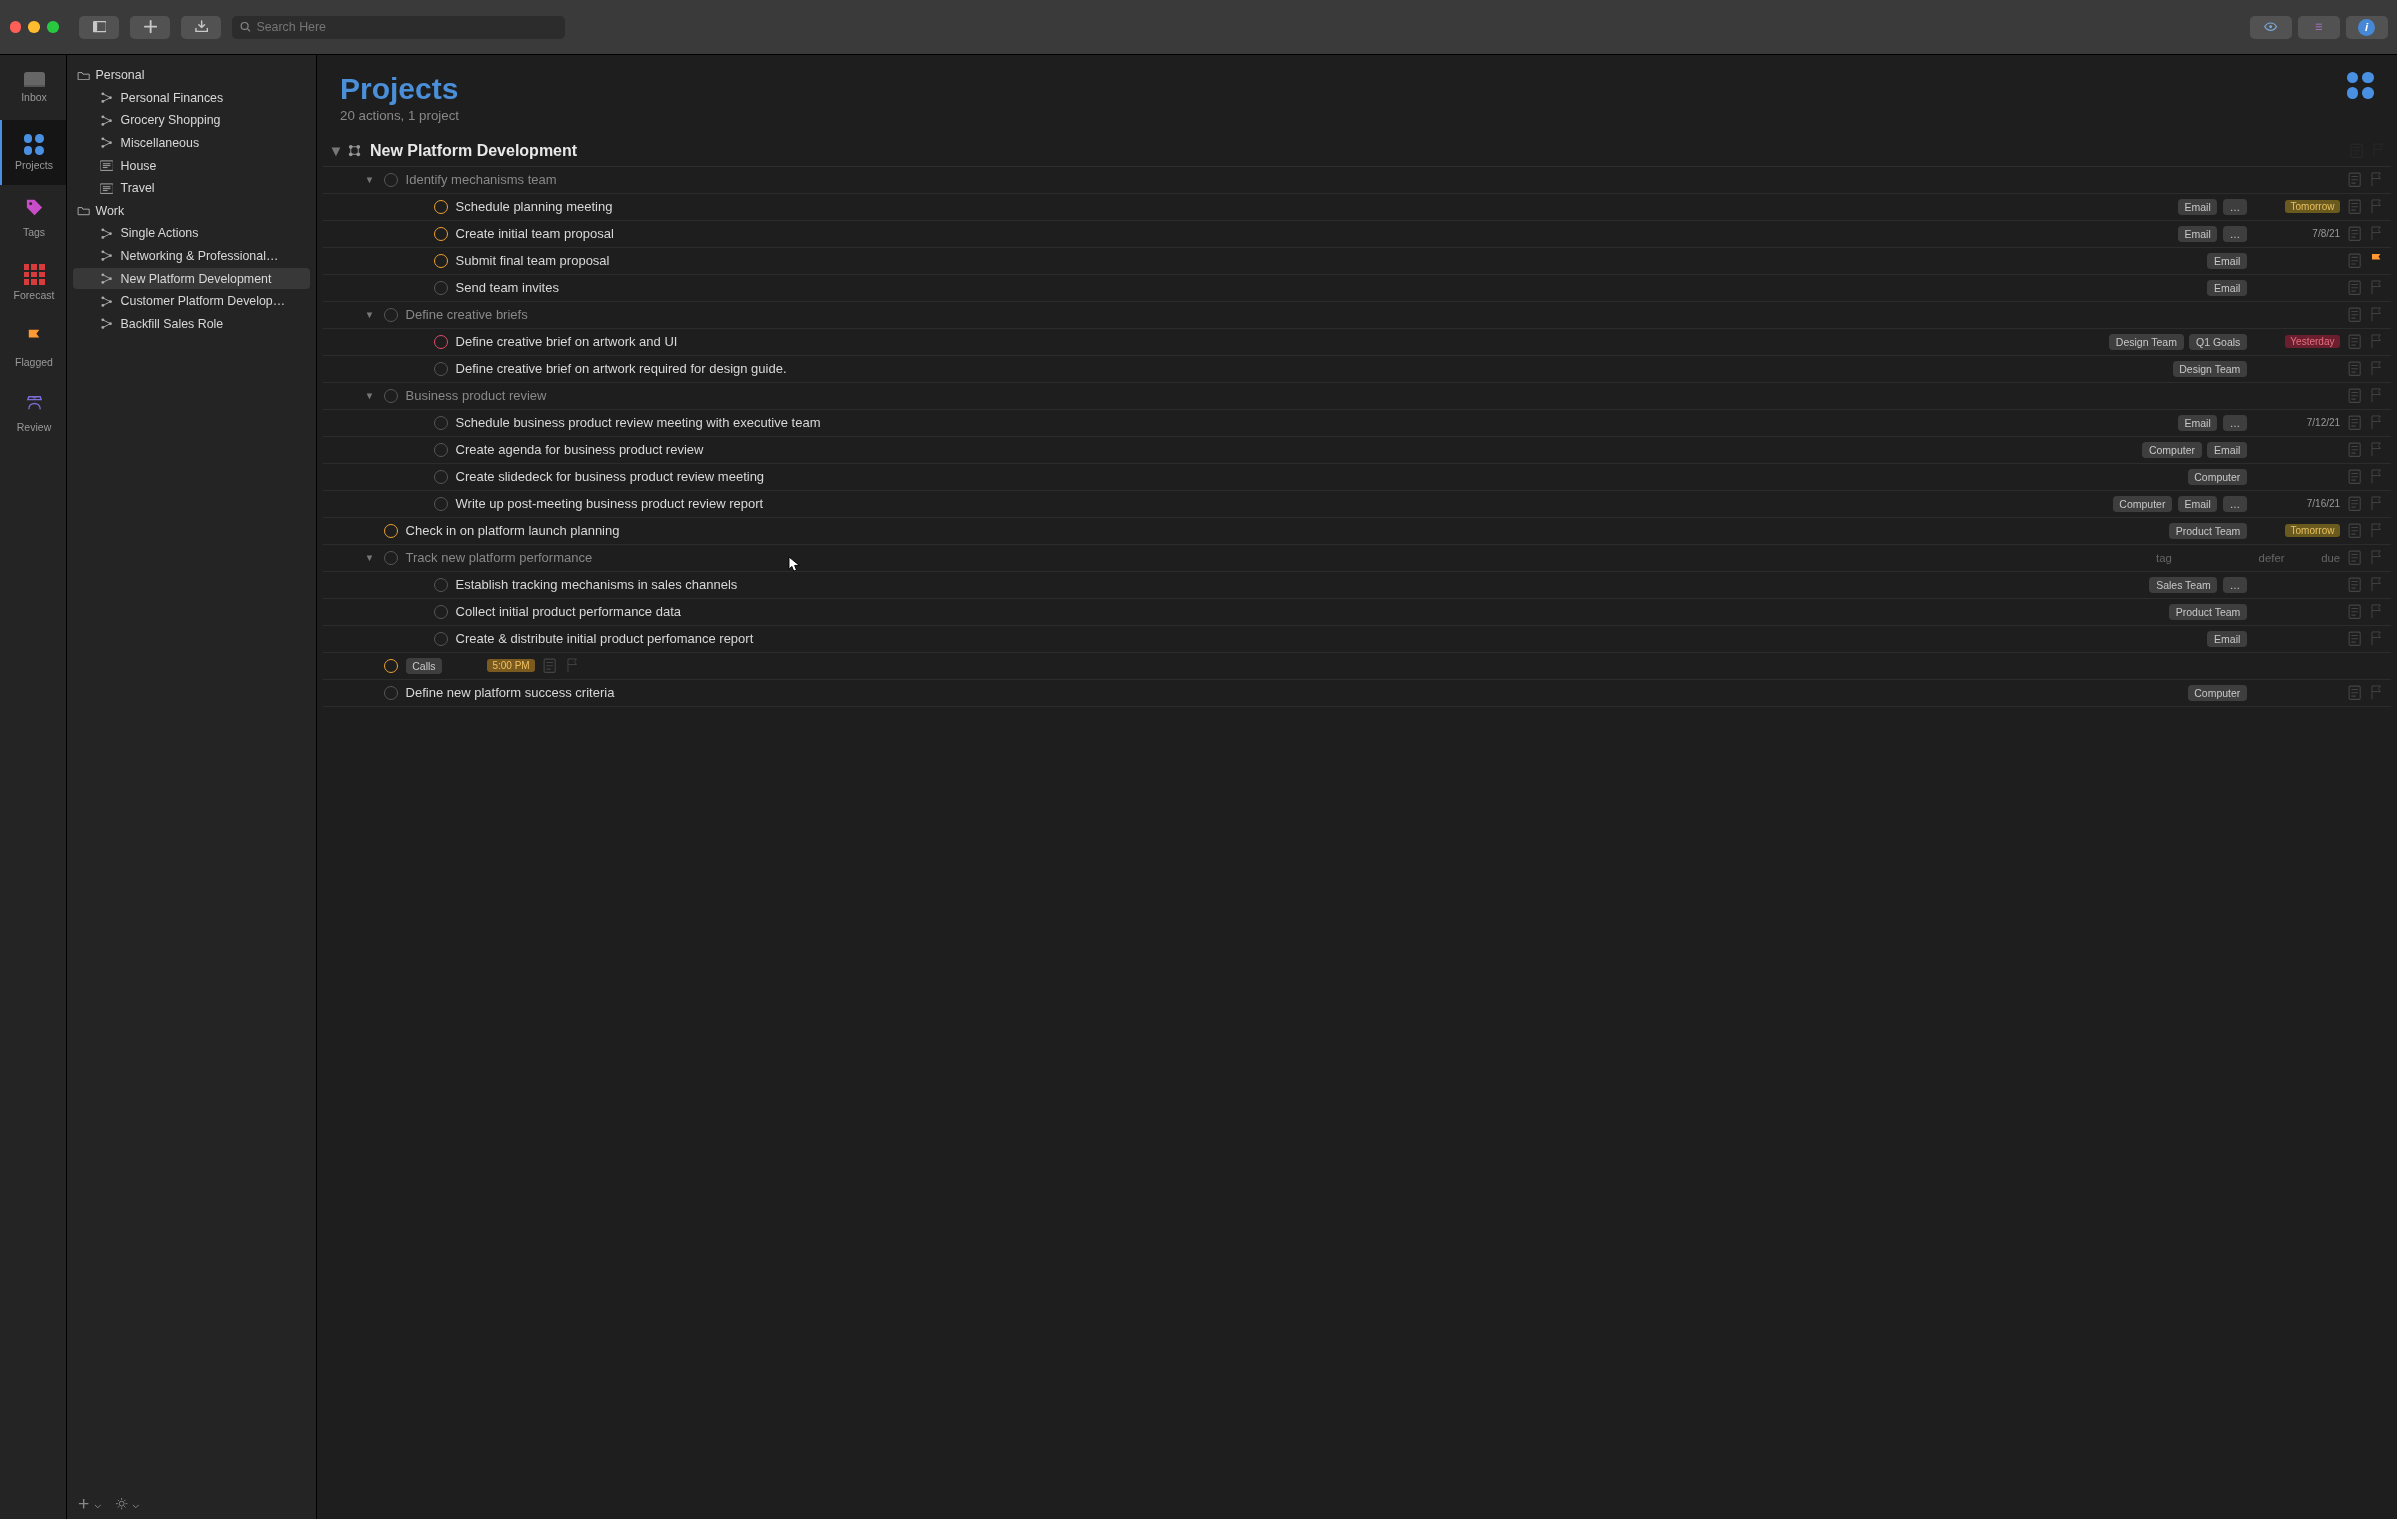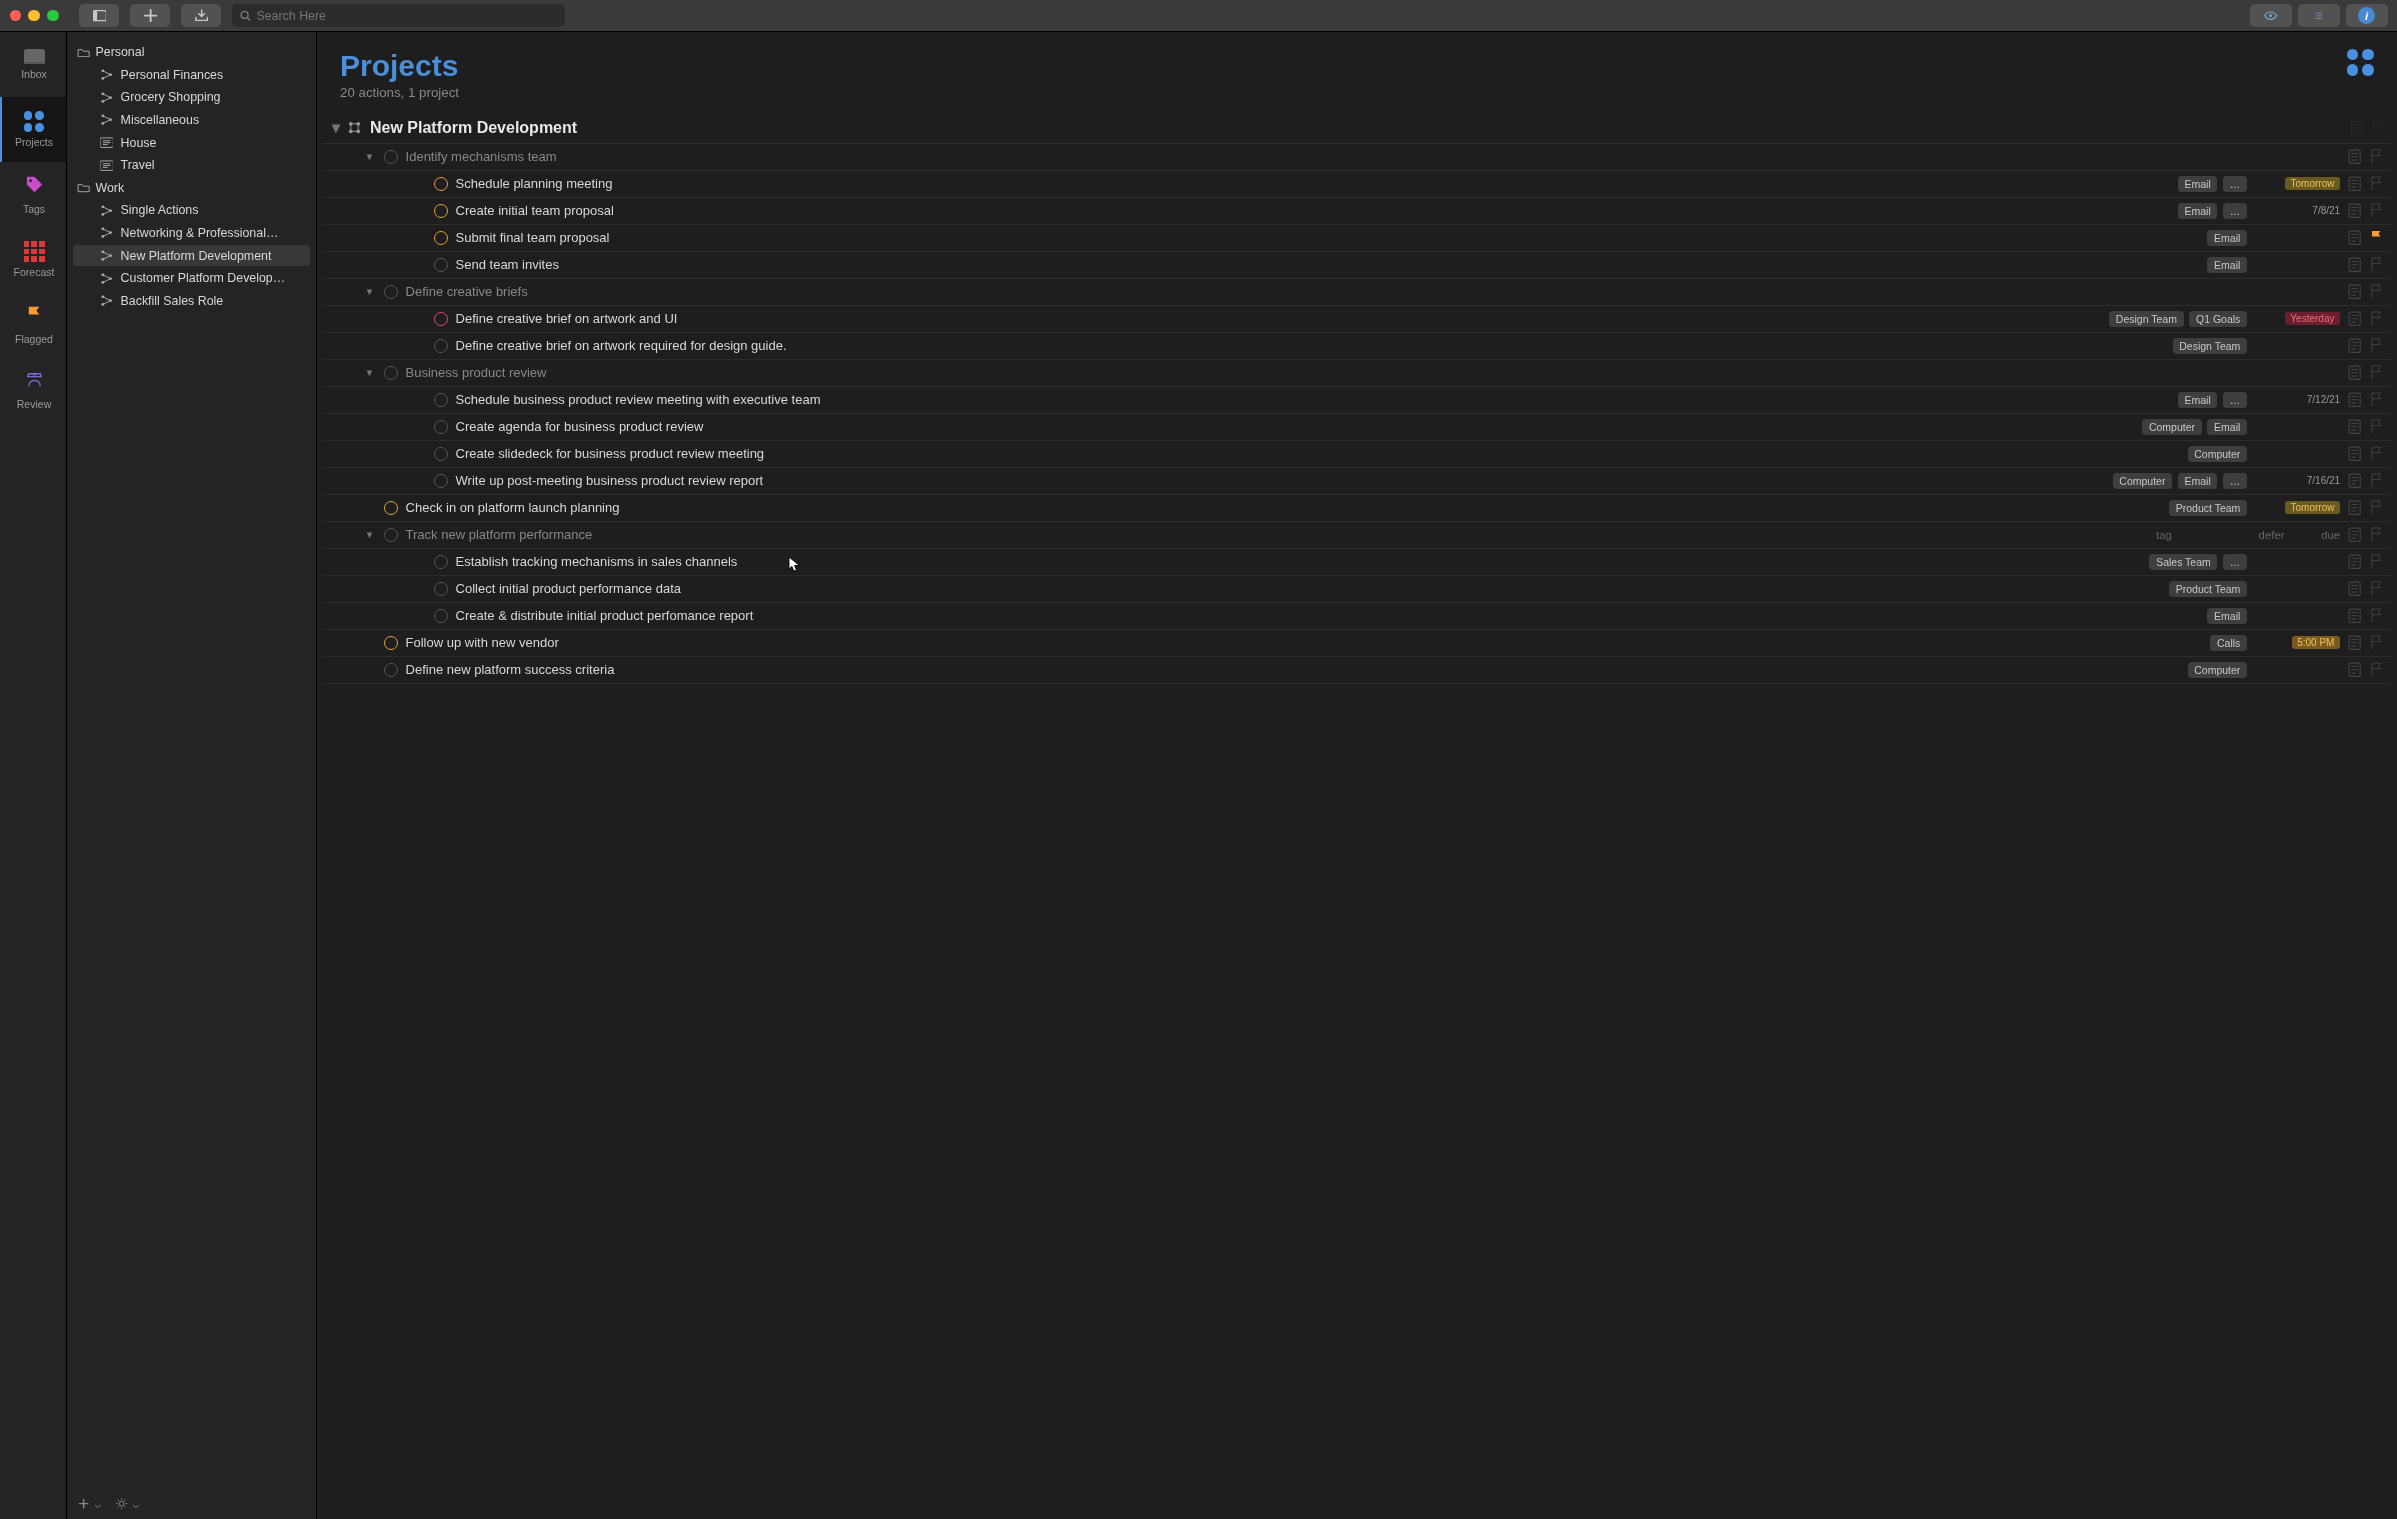--- a/index.html
+++ b/index.html
@@ -1,21 +1,21 @@
 <!DOCTYPE html>
 <html style="font-size:15px"><head>
 <meta charset="utf-8">
 <style>
 * { margin: 0; padding: 0; box-sizing: border-box; font-family: -apple-system, BlinkMacSystemFont, "Segoe UI", sans-serif; }
 body {
   background: #1e1e1e; color: #a8a8a8; height: 100vh; overflow: hidden;
   display: flex; flex-direction: column;
 }
 .titlebar {
-  height: 32px; background: #3a3a3a; display: flex; align-items: center;
+  height: 55px; background: #3a3a3a; display: flex; align-items: center;
   padding: 0 9.5px; border-bottom: 1px solid #000; gap: 11px;
 }
 .traffic-lights { display: flex; gap: 7.6px; margin-right: 9.5px; }
 .tl { width: 11.4px; height: 11.4px; border-radius: 50%; }
 .tl-red { background: #ff5f57; }
 .tl-yellow { background: #febc2e; }
 .tl-green { background: #28c840; }
 .tb-btn {
   background: #525252; border-radius: 4.8px; width: 40px; height: 23px;
   display: flex; align-items: center; justify-content: center; color: #c8c8c8;
@@ -745,21 +745,20 @@
             </svg>
             <span class="flag-cell">
               <svg width="13.3" height="15" viewBox="0 0 14 16" class="flag-outline">
                 <path d="M2 1v14M2 1h9l-2 3 2 3H2" fill="none" stroke="currentColor"></path>
               </svg>
             </span>
           </div>
           <div class="task-row ind-1" style="padding-left: 21px;">
             <span class="disclosure">▼</span>
             <span class="task-circle orange"></span>
-            <span class="task-name">Follow up with new vendor</span>
             <span class="tags">
               <span class="tag">Calls</span>
             </span>
             <span class="due-col"><span class="due-orange-time">5:00 PM</span></span>
             <svg class="note-icon" viewBox="0 0 12 14">
               <rect x="1" y="1" width="10" height="12" rx="1" fill="none" stroke="currentColor"></rect>
               <path d="M3 4h6M3 7h6M3 10h4" stroke="currentColor"></path>
             </svg>
             <span class="flag-cell">
               <svg width="13.3" height="15" viewBox="0 0 14 16" class="flag-outline">

